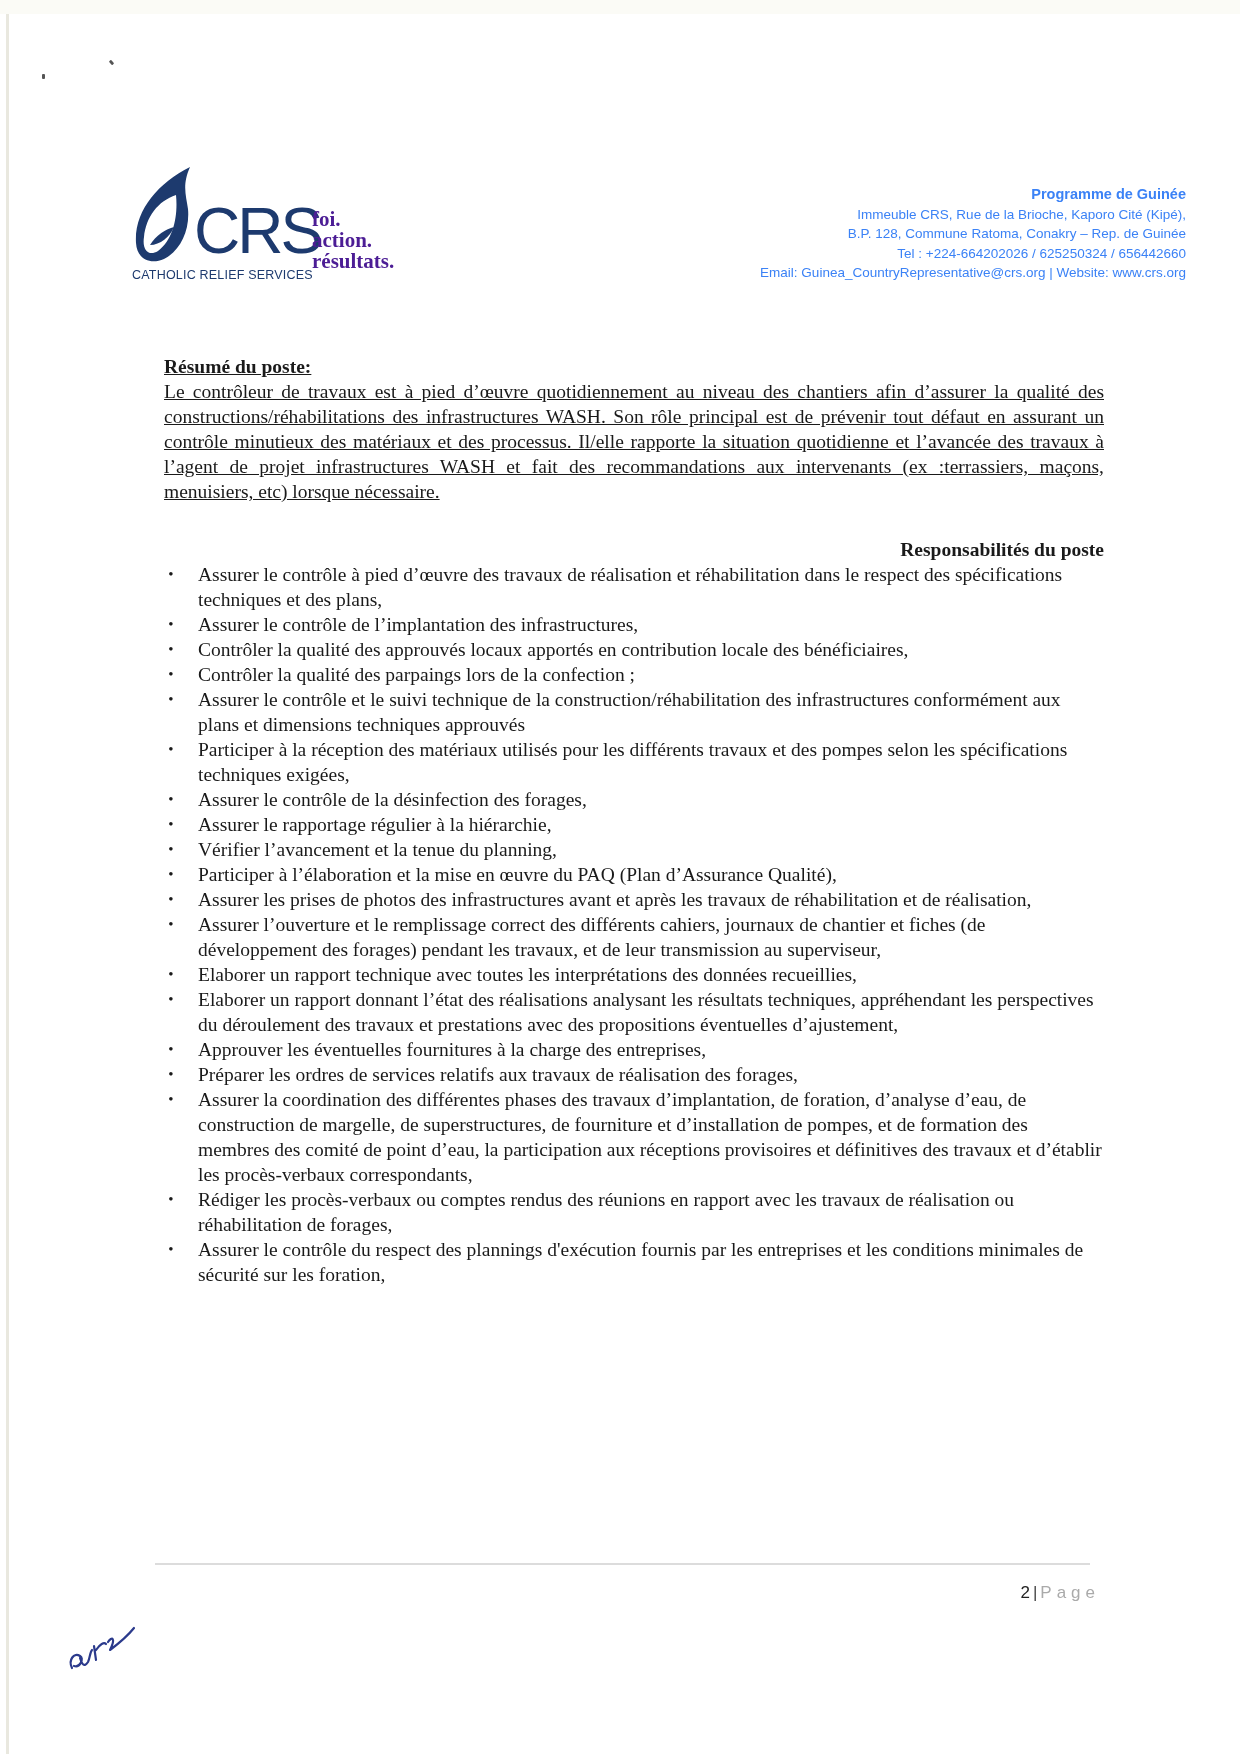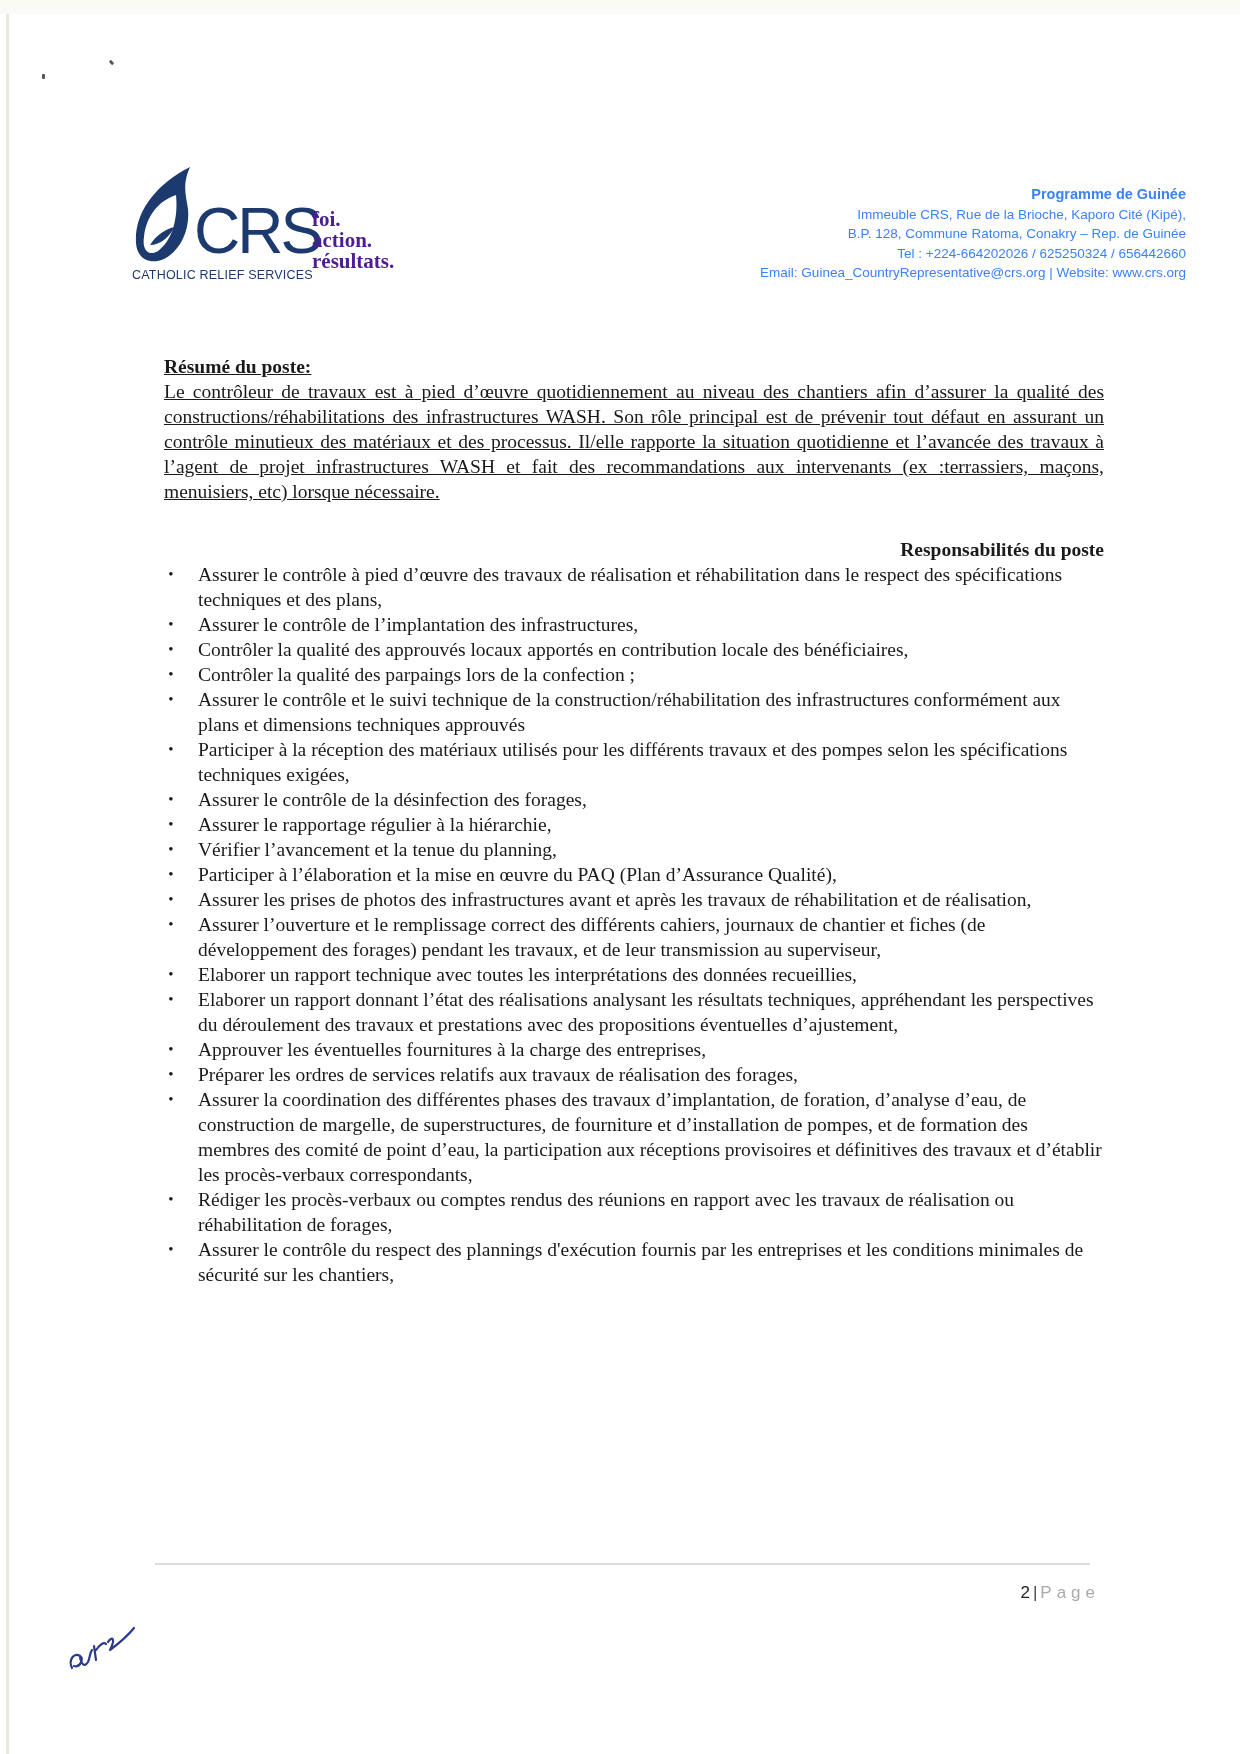--- a/index.html
+++ b/index.html
@@ -85,21 +85,21 @@
     <li><span class="bullet">•</span><span>Vérifier l’avancement et la tenue du planning,</span></li>
     <li><span class="bullet">•</span><span>Participer à l’élaboration et la mise en œuvre du PAQ (Plan d’Assurance Qualité),</span></li>
     <li><span class="bullet">•</span><span>Assurer les prises de photos des infrastructures avant et après les travaux de réhabilitation et de réalisation,</span></li>
     <li><span class="bullet">•</span><span>Assurer l’ouverture et le remplissage correct des différents cahiers, journaux de chantier et fiches (de développement des forages) pendant les travaux, et de leur transmission au superviseur,</span></li>
     <li><span class="bullet">•</span><span>Elaborer un rapport technique avec toutes les interprétations des données recueillies,</span></li>
     <li><span class="bullet">•</span><span>Elaborer un rapport donnant l’état des réalisations analysant les résultats techniques, appréhendant les perspectives du déroulement des travaux et prestations avec des propositions éventuelles d’ajustement,</span></li>
     <li><span class="bullet">•</span><span>Approuver les éventuelles fournitures à la charge des entreprises,</span></li>
     <li><span class="bullet">•</span><span>Préparer les ordres de services relatifs aux travaux de réalisation des forages,</span></li>
     <li><span class="bullet">•</span><span>Assurer la coordination des différentes phases des travaux d’implantation, de foration, d’analyse d’eau, de construction de margelle, de superstructures, de fourniture et d’installation de pompes, et de formation des membres des comité de point d’eau, la participation aux réceptions provisoires et définitives des travaux et d’établir les procès-verbaux correspondants,</span></li>
     <li><span class="bullet">•</span><span>Rédiger les procès-verbaux ou comptes rendus des réunions en rapport avec les travaux de réalisation ou réhabilitation de forages,</span></li>
-    <li><span class="bullet">•</span><span>Assurer le contrôle du respect des plannings d'exécution fournis par les entreprises et les conditions minimales de sécurité sur les chantiers,</span></li>
+    <li><span class="bullet">•</span><span>Assurer le contrôle du respect des plannings d'exécution fournis par les entreprises et les conditions minimales de sécurité sur les foration,</span></li>
   </ul>
 </div>
 
 <div class="footer-rule"></div>
 <div class="page-num">
   <span>2</span><span class="sep">|</span><span class="word">Page</span>
 </div>
 
 <svg class="initials" width="90" height="60" viewBox="0 0 90 60">
   <path d="M8 52 C 4 44, 10 36, 16 40 C 20 43, 16 52, 10 50 M 16 42 C 18 48, 20 52, 24 46 C 26 42, 26 36, 28 34 M 30 30 L 32 44 M 32 34 C 36 28, 40 26, 42 28 M 44 26 C 48 20, 52 22, 46 34 C 54 28, 62 22, 70 12" fill="none" stroke="#2b3a8c" stroke-width="2.2" stroke-linecap="round" stroke-linejoin="round"></path>

